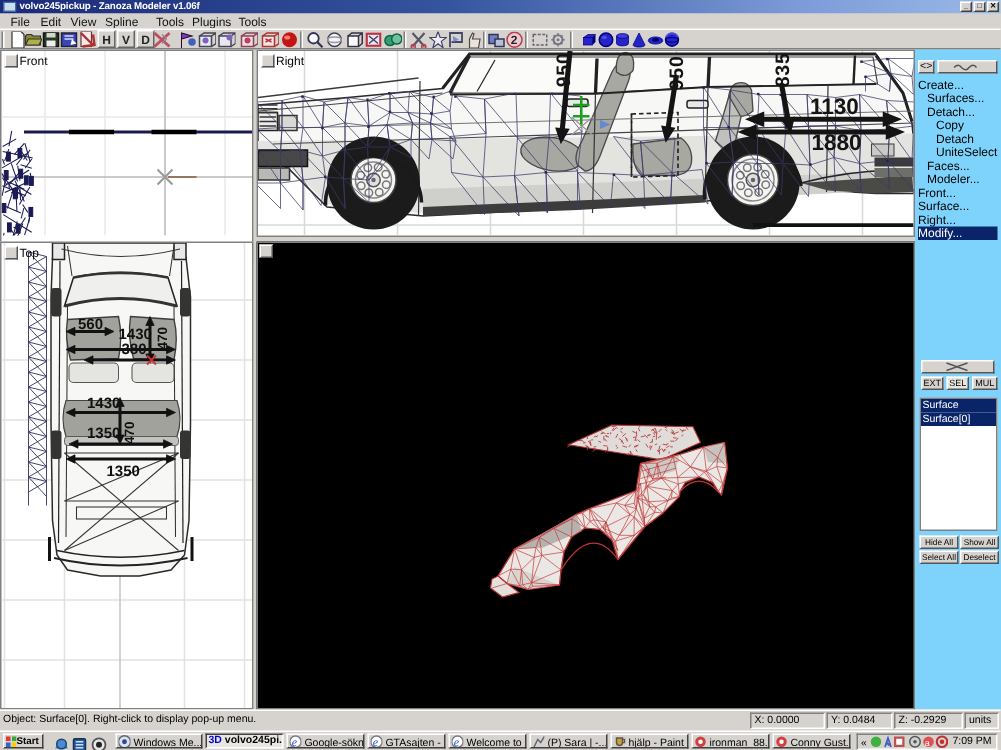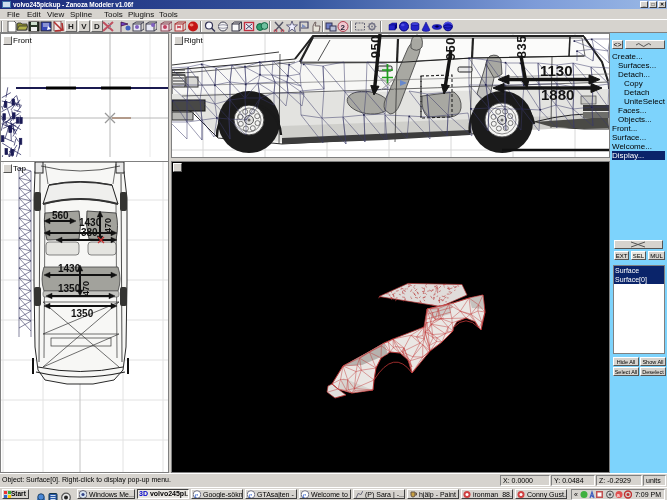--- a/index.html
+++ b/index.html
@@ -1121,25 +1121,25 @@
     <div class="pbtn" style="left:15px;top:7px;width:40px;"><svg width="20" height="7">
           <path d="M1,4 q3,-3 5,0 q3,3 5,0 q3,-3 5,0" stroke="#555" fill="none"></path>
         </svg></div>
     <div class="pitem" style="top:19px">Create...</div>
     <div class="pitem" style="top:28px;padding-left:6px">Surfaces...</div>
     <div class="pitem" style="top:37px;padding-left:6px">Detach...</div>
     <div class="pitem" style="top:46px;padding-left:12px">Copy</div>
     <div class="pitem" style="top:55px;padding-left:12px">Detach</div>
     <div class="pitem" style="top:64px;padding-left:12px">UniteSelect</div>
     <div class="pitem" style="top:73px;padding-left:6px">Faces...</div>
-    <div class="pitem" style="top:82px;padding-left:6px">Objects...</div>
+    <div class="pitem" style="top:82px;padding-left:6px">Modeler...</div>
     <div class="pitem" style="top:91px">Front...</div>
     <div class="pitem" style="top:100px">Surface...</div>
-    <div class="pitem" style="top:109px">Welcome...</div>
-    <div class="pitem pisel" style="top:118px">Display...</div>
+    <div class="pitem" style="top:109px">Right...</div>
+    <div class="pitem pisel" style="top:118px">Modify...</div>
     <div class="pbtn" style="left:4px;top:207px;width:49px;"><svg width="20" height="7">
           <path d="M2,1 l7,2.5 7,-2.5 M2,6 l7,-2.5 7,2.5" stroke="#555" fill="none"></path>
         </svg></div>
     <div class="pbtn" style="left:4px;top:218px;width:15px;font-size:6px">EXT</div>
     <div class="pbtn" style="left:21px;top:218px;width:15px;background:#e8e6e0;font-size:6px">SEL</div>
     <div class="pbtn" style="left:38px;top:218px;width:17px;font-size:6px">MUL</div>
     <div class="abs" style="left:3px;top:232px;width:52px;height:89px;background:#fff;border:1px solid #808080;">
       <div style="background:#0a246a;color:#fff;font-size:7px;line-height:9px;padding-left:1px;">Surface</div>
       <div style="background:#0a246a;color:#fff;font-size:7px;line-height:9px;padding-left:1px;">Surface[0]</div>
     </div>

